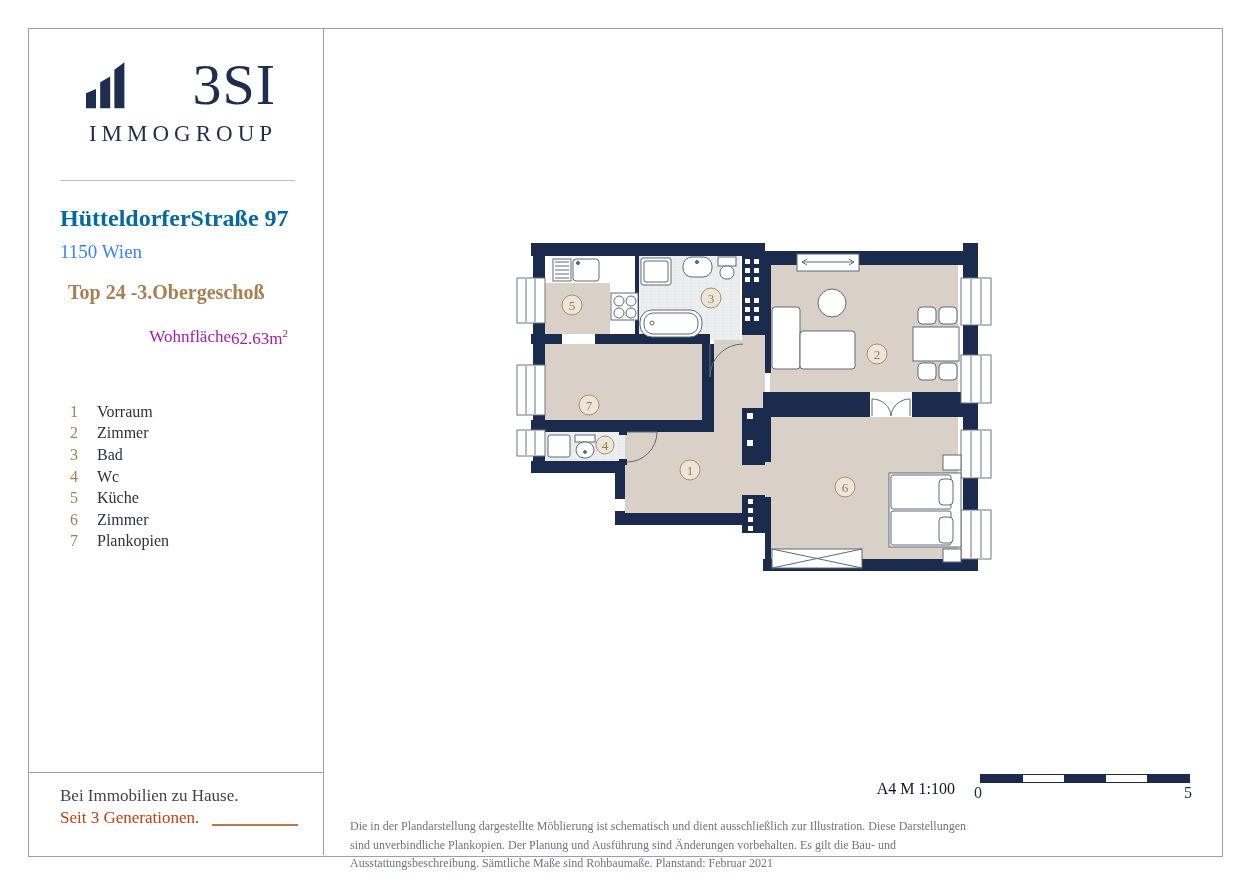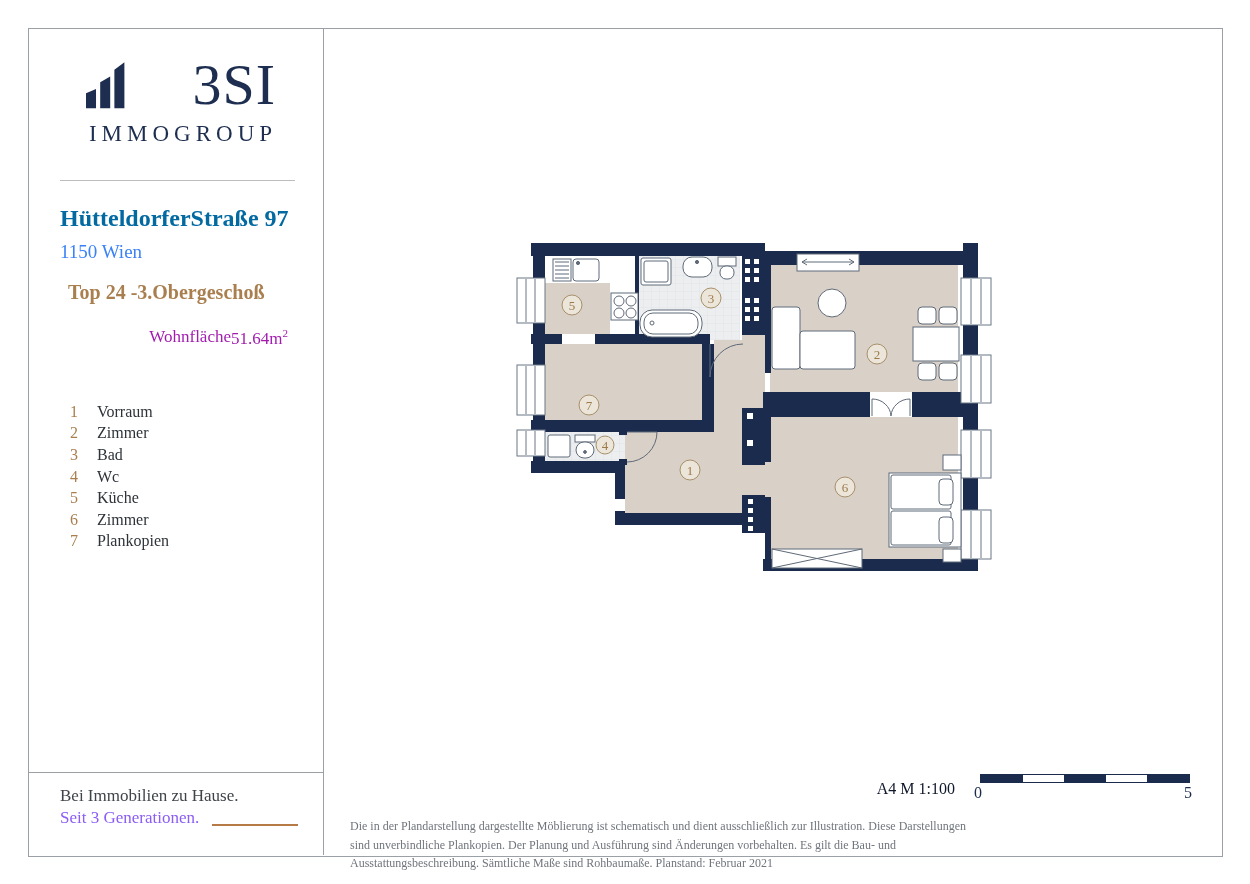--- a/index.html
+++ b/index.html
@@ -27,21 +27,21 @@
   .arearow sup{font-size:11px;}
 
   
   .legend{position:absolute;left:70px;top:401px;font-size:16px;color:#2d3338;}
   .legend .row{display:flex;height:21.6px;align-items:center;}
   .legend .num{width:20px;color:#a97f4f;}
   .legend .lab{margin-left:7px;}
 
   
   .tag1{position:absolute;left:60px;top:786px;font-size:17px;color:#3f444a;text-align:center;}
-  .tag2{position:absolute;left:60px;top:808px;font-size:17px;color:#8b5cf6;}
+  .tag2{position:absolute;left:60px;top:808px;font-size:17px;color:#c2410c;}
   .tagline-rule{position:absolute;left:212px;top:824px;width:86px;height:2px;background:#b57a45;}
 
   
   .plan{position:absolute;left:515px;top:243px;width:480px;height:337px;}
 
   
   .format-scale{position:absolute;left:855px;top:780px;width:100px;text-align:right;
                 font-size:16px;color:#0f172a;}
   .scalebar{position:absolute;left:980px;top:774px;width:210px;height:9px;border:1px solid #1b2b4d;
             display:flex;box-sizing:border-box;}
@@ -69,21 +69,21 @@
     </svg>
     <span class="brand">3SI</span>
   </div>
   <div class="brand-sub">IMMOGROUP</div>
 
   <div class="addr1">HütteldorferStraße 97</div>
   <div class="addr2">1150 Wien</div>
   <div class="unit">Top 24 -3.Obergeschoß</div>
   <div class="arearow">
     <span>Wohnfläche</span>
-    <span><span>51.64m</span><sup>2</sup></span>
+    <span><span>62.63m</span><sup>2</sup></span>
   </div>
 
   <div class="legend">
     <div class="row">
         <span class="num">1</span>
         <span class="lab">Vorraum</span>
       </div>
     <div class="row">
         <span class="num">2</span>
         <span class="lab">Zimmer</span>

